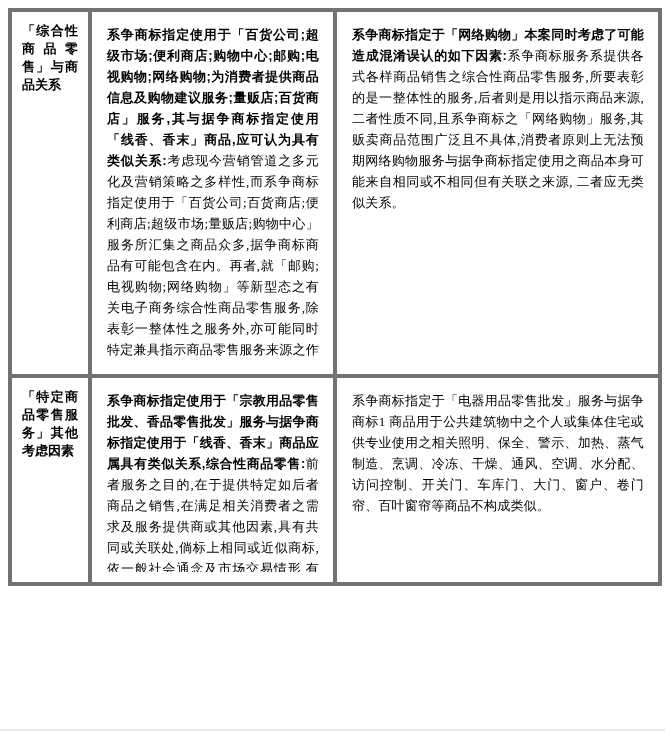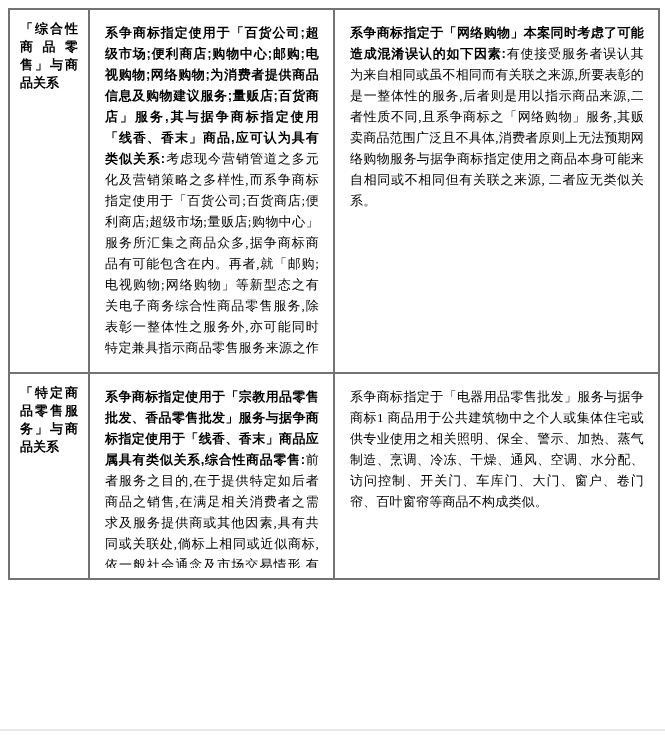--- a/index.html
+++ b/index.html
@@ -21,21 +21,21 @@
   }
   table.tbl {
     position: absolute;
     left: 8px;
     top: 8px;
     width: 650px;
     border-collapse: collapse;
     table-layout: fixed;
   }
   table.tbl td {
-    border: 2px solid #737373;
+    border: 4px solid #737373;
     padding: 10px;
     vertical-align: top;
   }
   col.c1 { width: 80px; }
   col.c2 { width: 245px; }
   col.c3 { width: 325px; }
   tr.r1 { height: 344px; }
   tr.r2 { height: 186px; }
   tr.r3 { height: 189px; }
   td.label {
@@ -83,26 +83,26 @@
       <col class="c2">
       <col class="c3">
     </colgroup>
     <tbody>
       <tr class="r1">
         <td class="label">「综合性商品零售」与商品关系</td>
         <td class="body">
           <div class="cw"><span class="b">系争商标指定使用于「百货公司;超级市场;便利商店;购物中心;邮购;电视购物;网络购物;为消费者提供商品信息及购物建议服务;量贩店;百货商店」服务,其与据争商标指定使用「线香、香末」商品,应可认为具有类似关系:</span><span>考虑现今营销管道之多元化及营销策略之多样性,而系争商标指定使用于「百货公司;百货商店;便利商店;超级市场;量贩店;购物中心」服务所汇集之商品众多,据争商标商品有可能包含在内。再者,就「邮购;电视购物;网络购物」等新型态之有关电子商务综合性商品零售服务,除表彰一整体性之服务外,亦可能同时特定兼具指示商品零售服务来源之作用,两者于营销管道、购买者等因素,有共同或关连处,依一般社会通念及市场交易情形,有使商品或服务消费者误认其为来自相同或虽不相同而有关联之来源,应可认为具有类似关系</span></div>
         </td>
         <td class="body">
-          <div class="cw"><span class="b">系争商标指定于「网络购物」本案同时考虑了可能造成混淆误认的如下因素:</span><span>有使接受服务者误认其为来自相同或虽不相同而有关联之来源,所要表彰的是一整体性的服务,后者则是用以指示商品来源,二者性质不同,且系争商标之「网络购物」服务,其贩卖商品范围广泛且不具体,消费者原则上无法预期网络购物服务与据争商标指定使用之商品本身可能来自相同或不相同但有关联之来源, 二者应无类似关系。</span></div>
+          <div class="cw"><span class="b">系争商标指定于「网络购物」本案同时考虑了可能造成混淆误认的如下因素:</span><span>系争商标服务系提供各式各样商品销售之综合性商品零售服务,所要表彰的是一整体性的服务,后者则是用以指示商品来源,二者性质不同,且系争商标之「网络购物」服务,其贩卖商品范围广泛且不具体,消费者原则上无法预期网络购物服务与据争商标指定使用之商品本身可能来自相同或不相同但有关联之来源, 二者应无类似关系。</span></div>
         </td>
       </tr>
 
       <tr class="r2">
-        <td class="label">「特定商品零售服务」与商品关系</td>
+        <td class="label">「特定商品零售服务」其他考虑因素</td>
         <td class="body">
           <div class="cw"><span class="b">系争商标指定使用于「宗教用品零售批发、香品零售批发」服务与据争商标指定使用于「线香、香末」商品应属具有类似关系,综合性商品零售:</span><span>前者服务之目的,在于提供特定如后者商品之销售,在满足相关消费者之需求及服务提供商或其他因素,具有共同或关联处,倘标上相同或近似商标,依一般社会通念及市场交易情形,有使接受服务者误认其为来自相同或虽不相同而有关联之来源,应属具有类似关系,且类似程度高</span></div>
         </td>
         <td class="body">
           <div class="cw"><span>系争商标指定于「电器用品零售批发」服务与据争商标1 商品用于公共建筑物中之个人或集体住宅或供专业使用之相关照明、保全、警示、加热、蒸气制造、烹调、冷冻、干燥、通风、空调、水分配、访问控制、开关门、车库门、大门、窗户、卷门帘、百叶窗帘等商品不构成类似。</span></div>
         </td>
       </tr>
 
     </tbody>
   </table>

